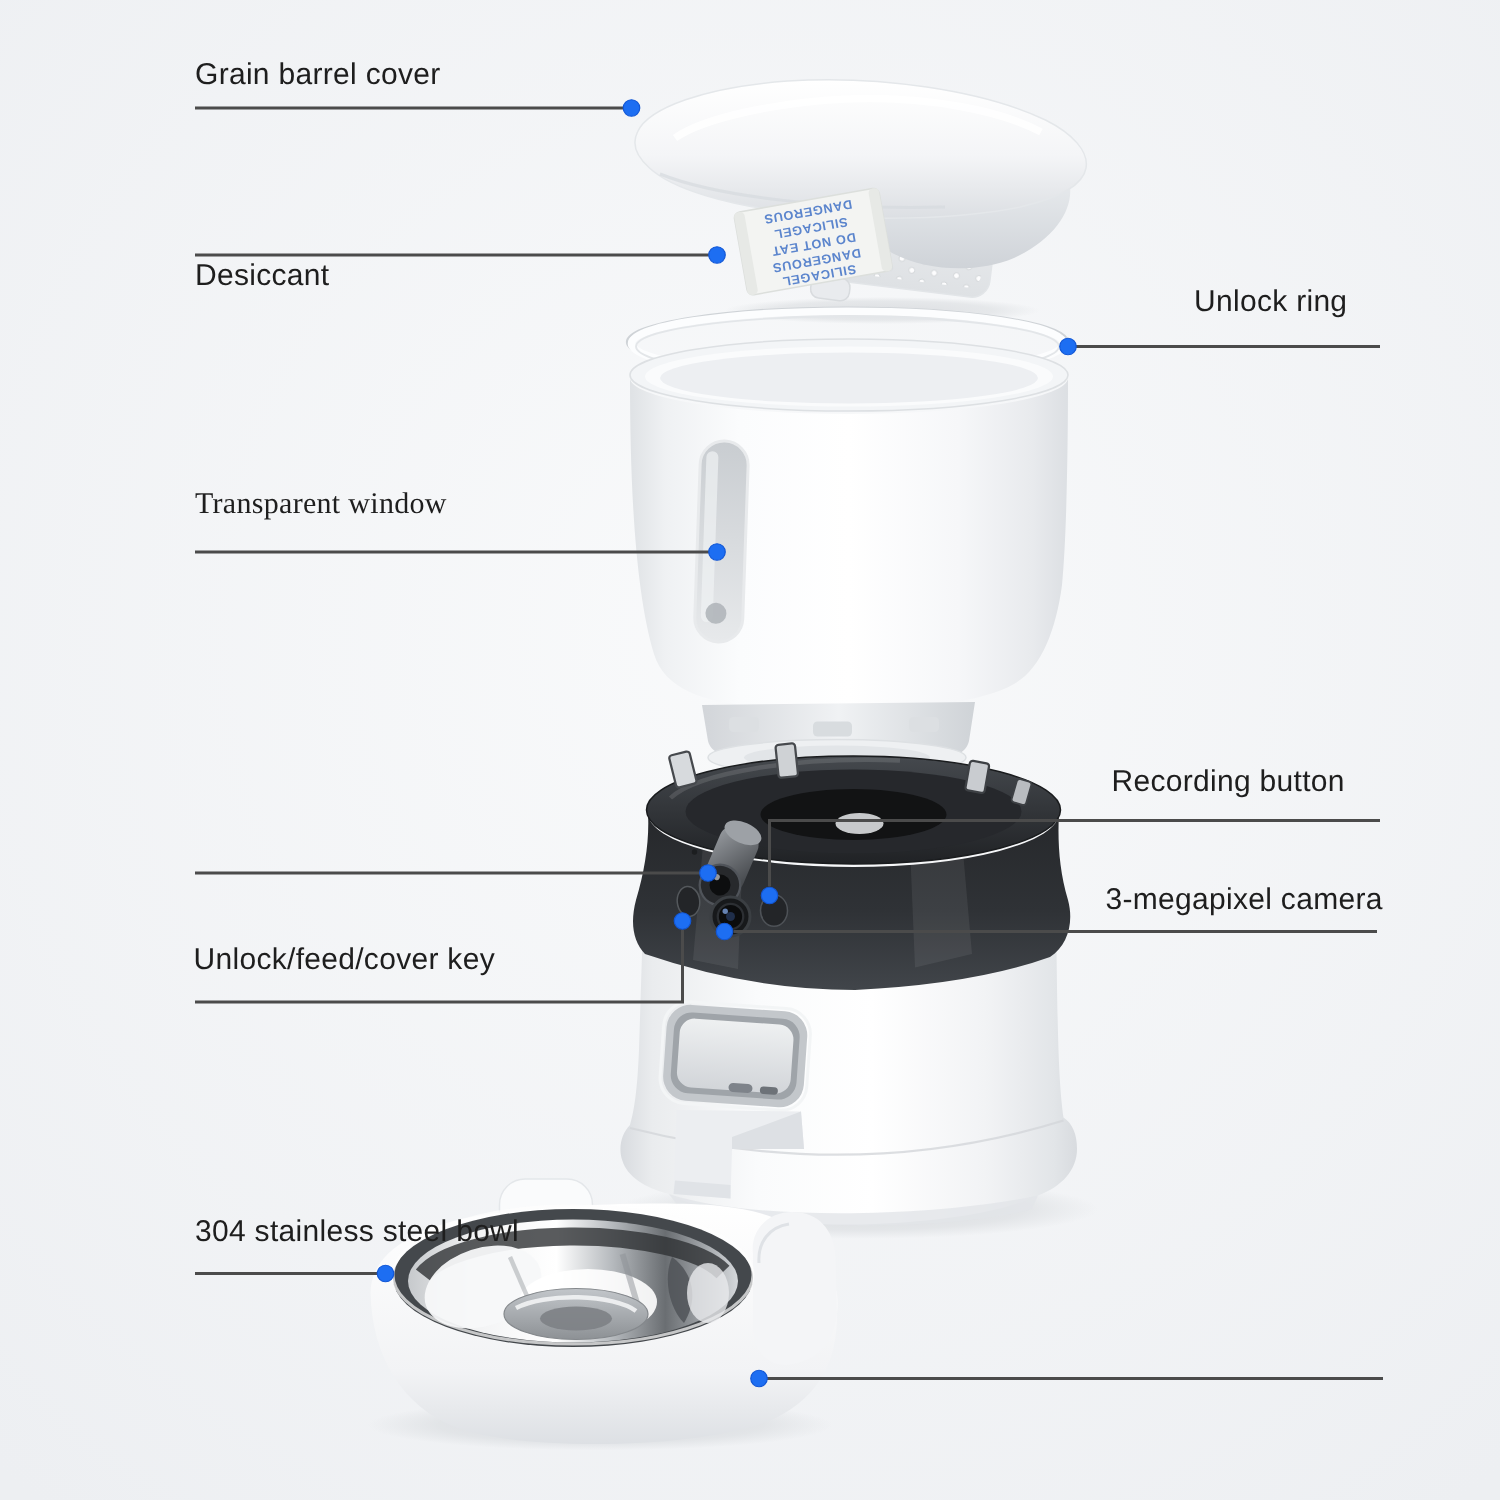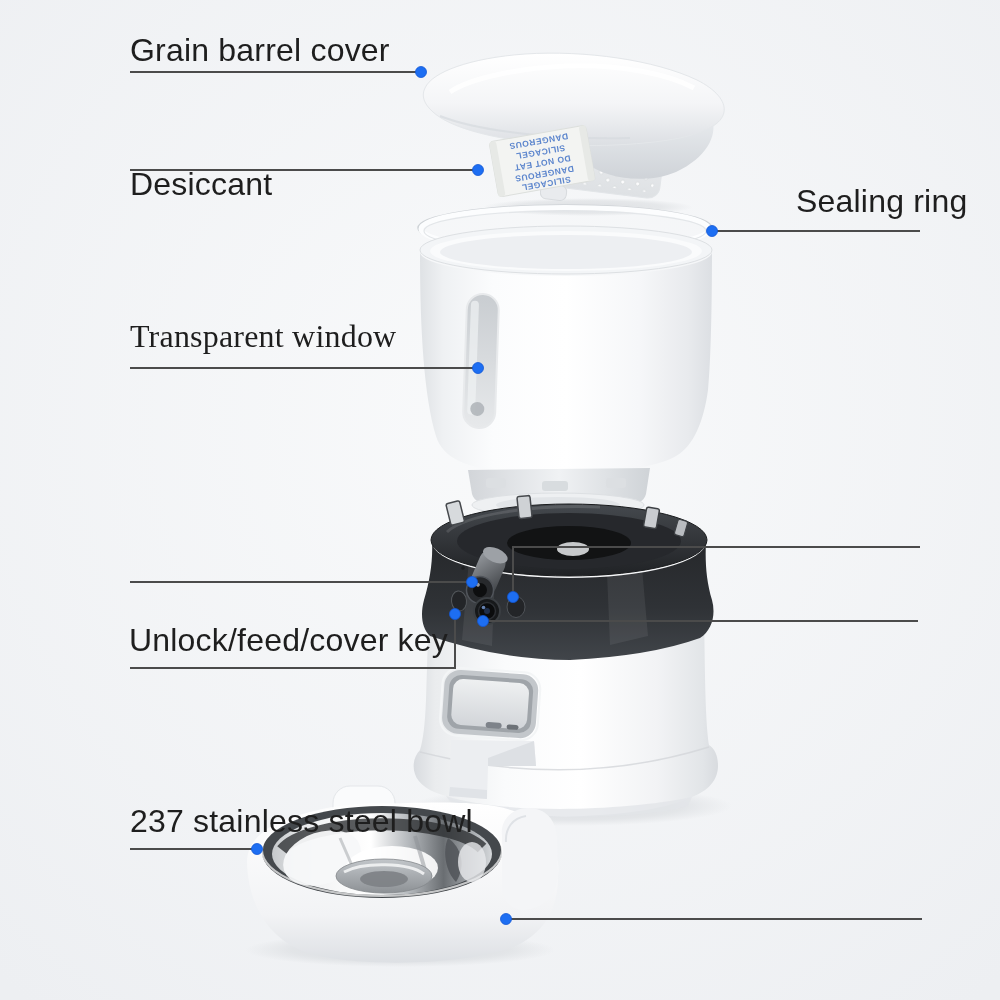--- a/index.html
+++ b/index.html
@@ -3,21 +3,21 @@
 <meta charset="utf-8">
 <style>
   html,body{margin:0;padding:0;}
   .stage{
     position:relative;width:1000px;height:1000px;overflow:hidden;
     background:linear-gradient(155deg,#f8f9fa 0%,#f4f5f7 40%,#eceef1 100%);
     font-family:"Liberation Sans",sans-serif;
   }
   .stage svg{position:absolute;left:0;top:0;}
   .label{
-    position:absolute;font-size:32px;line-height:26px;color:#1e1e1e;
+    position:absolute;font-size:20px;line-height:26px;color:#1e1e1e;
     white-space:nowrap;letter-spacing:.2px;
   }
 </style>
 </head>
 <body>
 
 <div class="stage">
 
 <svg width="1000" height="1000" viewBox="0 0 1000 1000">
   <defs>
@@ -286,18 +286,20 @@
     <circle cx="513" cy="597" r="5.5"></circle>
     <circle cx="483" cy="621" r="5.5"></circle>
     <circle cx="455" cy="614" r="5.5"></circle>
     <circle cx="257" cy="849" r="5.5"></circle>
     <circle cx="506" cy="919" r="5.5"></circle>
   </g>
 </svg>
 
 <div class="label" style="left:130px;top:37px;">Grain barrel cover</div>
 <div class="label" style="left:130px;top:135px;margin-top:36px;">Desiccant</div>
-<div class="label" style="left:796px;top:188px;">Sealing ring</div>
+<div class="label" style="left:796px;top:188px;">Unlock ring</div>
 <div class="label" style="left:130px;top:323px;font-family:Liberation Serif, serif;">Transparent window</div>
+<div class="label" style="left:741px;top:508px;">Recording button</div>
+<div class="label" style="left:737px;top:587px;">3-megapixel camera</div>
 <div class="label" style="left:129px;top:627px;">Unlock/feed/cover key</div>
-<div class="label" style="left:130px;top:808px;">237 stainless steel bowl</div>
+<div class="label" style="left:130px;top:808px;">304 stainless steel bowl</div>
 
 </div>
 
 </body></html>

